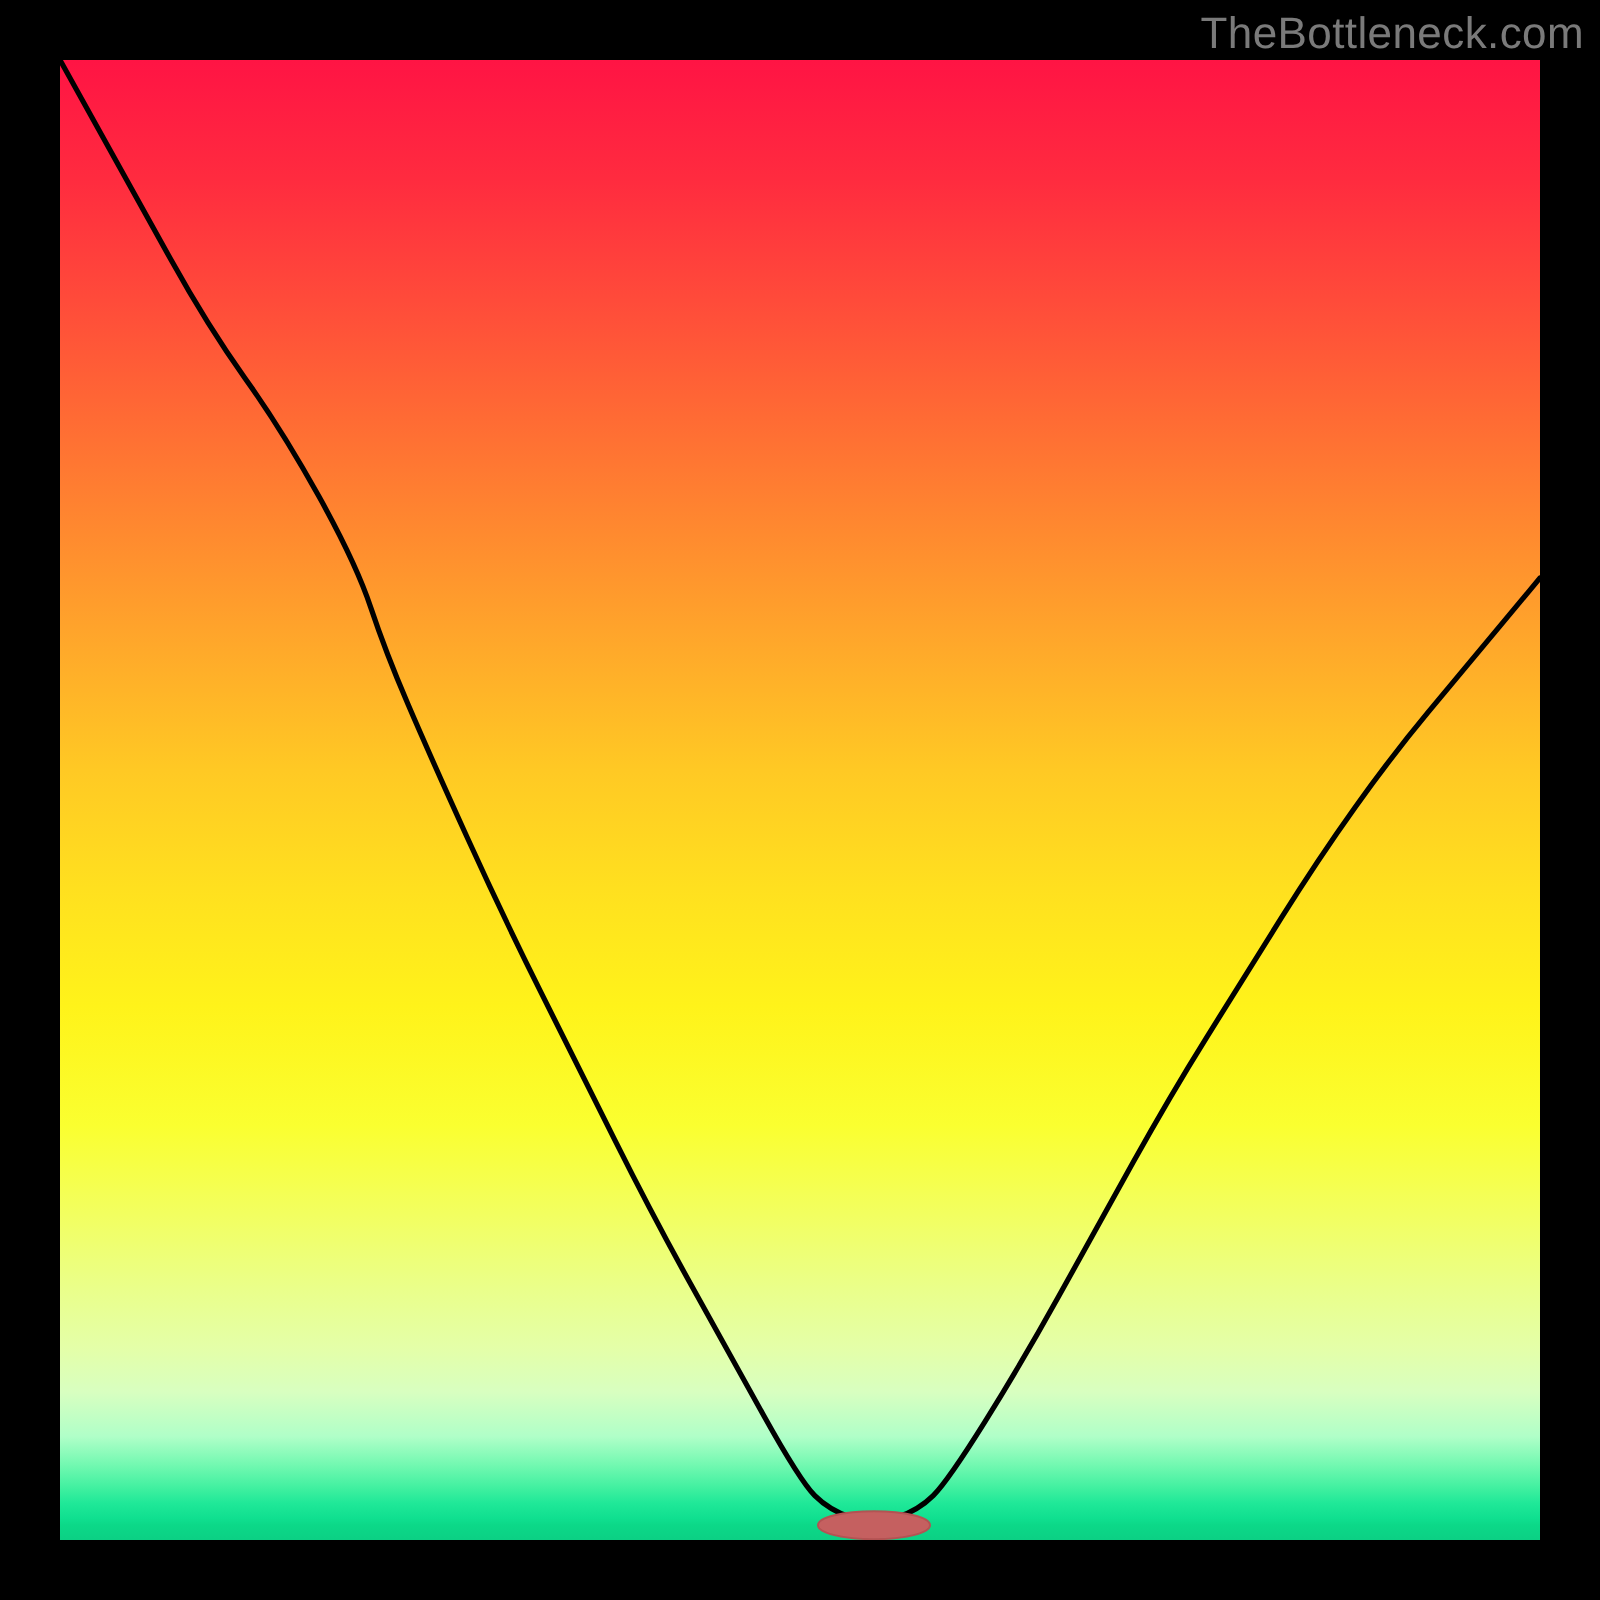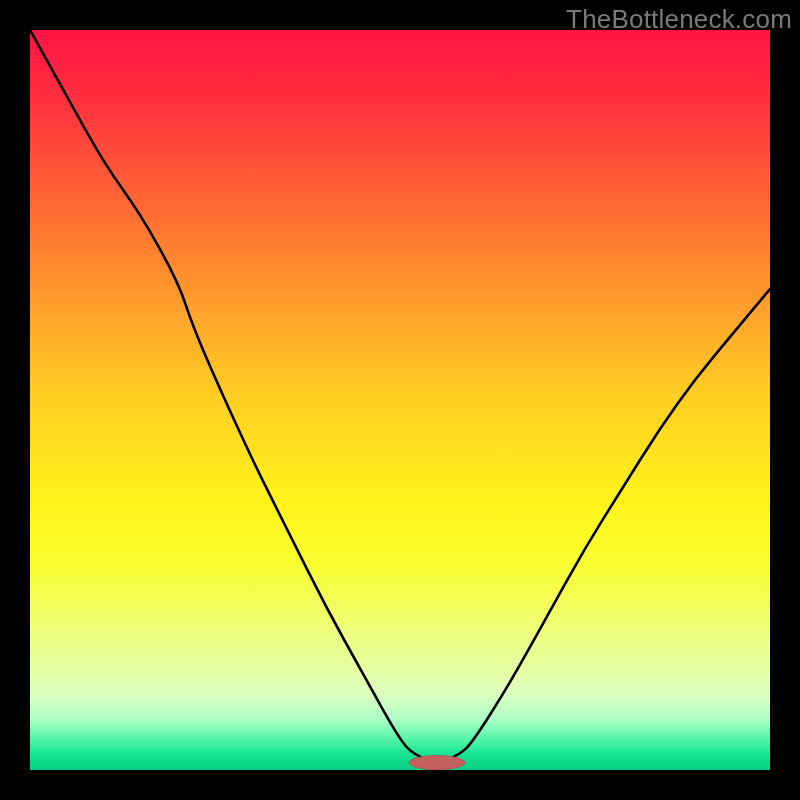--- a/index.html
+++ b/index.html
@@ -54,21 +54,21 @@
     left: 0;
     top: 0;
     width: 740px;
     height: 740px;
   }
   .watermark {
     position: absolute;
     top: 4px;
     right: 8px;
     color: #7a7a7a;
-    font-size: 26px;
+    font-size: 22px;
     font-weight: 500;
     letter-spacing: 0.2px;
   }
 </style>
 </head>
 <body>
 
 <div class="frame">
 
   <div class="watermark">TheBottleneck.com</div>

